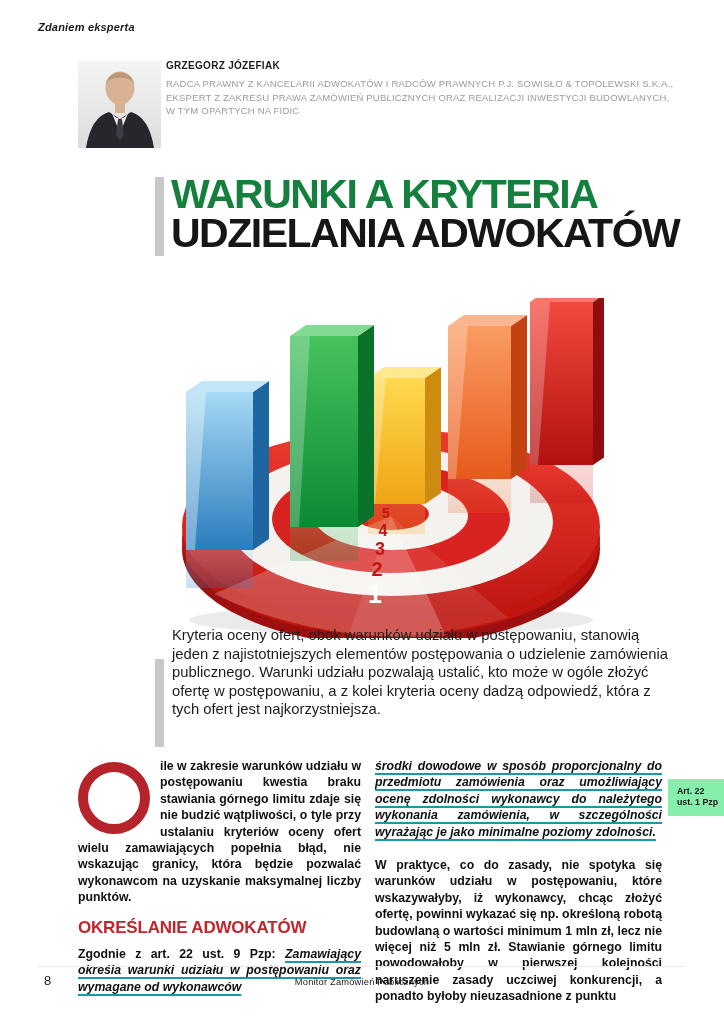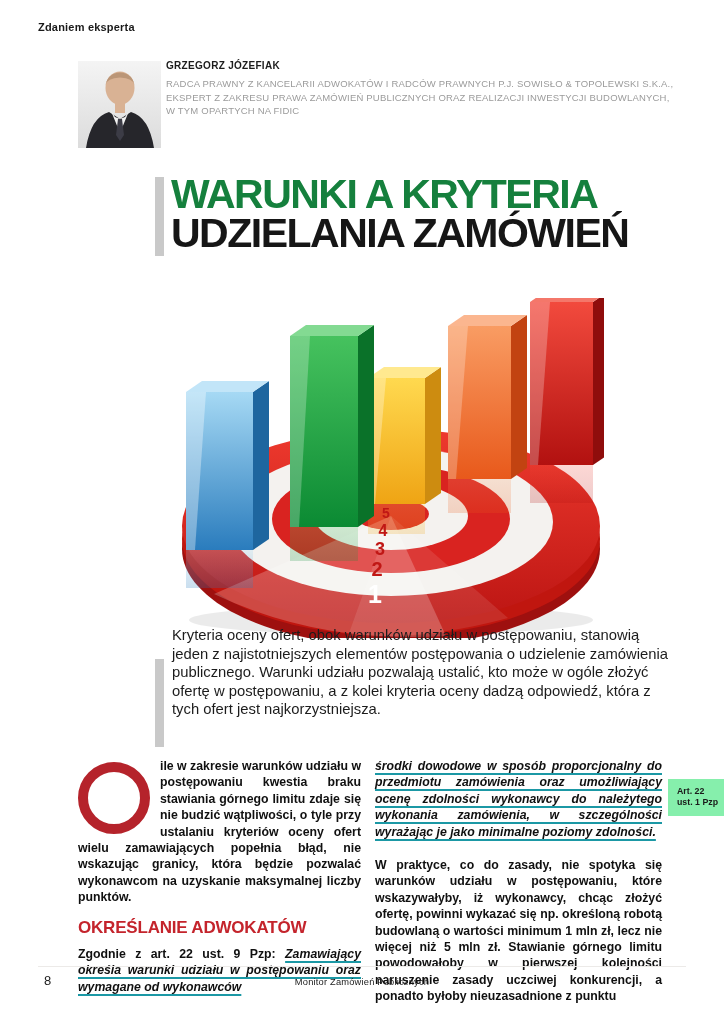--- a/index.html
+++ b/index.html
@@ -2,21 +2,21 @@
 <html><head>
 <meta charset="utf-8">
 <style>
   html,body{margin:0;padding:0;background:#9e9e9e;}
   .page{
     position:relative;width:724px;height:1024px;background:#ffffff;
     font-family:"Liberation Sans",sans-serif;overflow:hidden;margin:0 auto;
   }
   .abs{position:absolute;}
   
-  .kicker{left:38px;top:21px;font-size:11px;font-weight:bold;color:#1a1a1a;letter-spacing:.2px;}
+  .kicker{left:38px;top:21px;font-size:11px;font-weight:bold;color:#1a1a1a;letter-spacing:.2px;font-style:italic;}
   
   .photo{left:78px;top:61px;width:83px;height:87px;}
   .author-name{left:166px;top:60px;font-size:10px;font-weight:bold;color:#1c1c1c;letter-spacing:.3px;}
   .author-bio{left:166px;top:77px;width:508px;font-size:9.5px;line-height:13.5px;color:#9b9b9b;letter-spacing:.2px;text-transform:uppercase;}
   
   .title-bar{left:155px;top:177px;width:9px;height:79px;background:#c9c9c9;}
   .title-l1{left:171px;top:174px;font-size:41px;font-weight:700;color:#15803d;letter-spacing:-1.5px;line-height:1;white-space:nowrap;}
   .title-l2{left:171px;top:213px;font-size:41px;font-weight:bold;color:#161616;letter-spacing:-1.5px;line-height:1;white-space:nowrap;}
   
   .illus{left:178px;top:298px;width:426px;height:340px;}
@@ -74,21 +74,21 @@
       <path d="M33,50 L42,72 L51,50 L47,56 L42,58 L37,56 Z" fill="#f2f2f2"></path>
       <path d="M40,58 L44,58 L46,74 L42,80 L38,74 Z" fill="#3c3c46"></path>
       <rect x="37" y="42" width="10" height="10" fill="#d9b294"></rect>
     </svg>
   </div>
   <div class="abs author-name">GRZEGORZ JÓZEFIAK</div>
   <div class="abs author-bio">RADCA PRAWNY Z KANCELARII ADWOKATÓW I RADCÓW PRAWNYCH P.J. SOWISŁO &amp; TOPOLEWSKI S.K.A., EKSPERT Z ZAKRESU PRAWA ZAMÓWIEŃ PUBLICZNYCH ORAZ REALIZACJI INWESTYCJI BUDOWLANYCH, W TYM OPARTYCH NA FIDIC</div>
 
   <div class="abs title-bar"></div>
   <div class="abs title-l1">WARUNKI A KRYTERIA</div>
-  <div class="abs title-l2">UDZIELANIA ZAMÓWIEŃ</div>
+  <div class="abs title-l2">UDZIELANIA ADWOKATÓW</div>
 
   <div class="abs illus">
     <svg width="426" height="340" viewBox="0 0 426 340">
       <defs>
         <linearGradient id="gPlat" x1="0" y1="0" x2="0" y2="1">
           <stop offset="0" stop-color="#ee3a2e"></stop>
             <stop offset="1" stop-color="#bc1513"></stop>
         </linearGradient>
         <linearGradient id="gBlue" x1="0" y1="0" x2="0" y2="1">
           <stop offset="0" stop-color="#a6d9f4"></stop>

